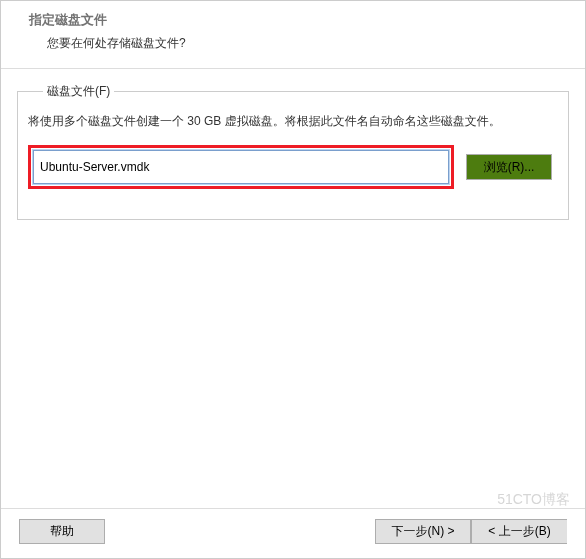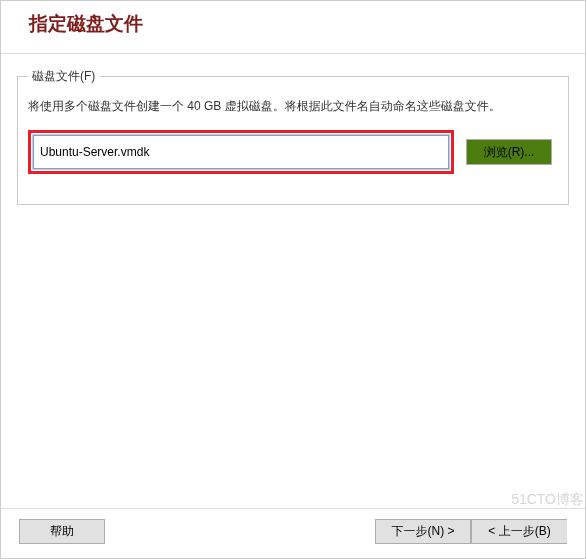--- a/index.html
+++ b/index.html
@@ -37,41 +37,43 @@
       justify-content: center;
       color: #666;
       cursor: pointer;
     }
     .titlebar .close svg { width: 10px; height: 10px; }
     .header {
       padding: 10px 28px 16px 28px;
       border-bottom: 1px solid #ddd;
     }
     .header h1 {
-      font-size: 19px;
+      font-size: 13px;
       font-weight: bold;
-      color: #7f1d1d;
+      color: #737373;
+      margin-bottom: 6px;
     }
     .header p {
       font-size: 12px;
       color: #333;
       padding-left: 18px;
     }
     .content {
       flex: 1;
       padding: 14px 16px 10px 16px;
     }
     fieldset {
       border: 1px solid #ccc;
       padding: 12px 10px 30px 10px;
     }
     legend {
       padding: 0 4px;
       color: #333;
       font-size: 12px;
+      margin-left: 15px;
     }
     .desc {
       color: #333;
       line-height: 1.6;
       margin-bottom: 14px;
     }
     .file-row {
       display: flex;
       align-items: center;
       gap: 12px;
@@ -123,41 +125,42 @@
     }
     .btn-help { min-width: 86px; }
     .btn-back { min-width: 96px; }
     .btn-next { min-width: 96px; }
     .btn-cancel { min-width: 76px; margin-left: 10px; }
     .btn-group { display: flex; }
     .btn-group .btn-back { border-right: none; }
     .watermark {
       position: absolute;
       bottom: 50px;
-      right: 2px;
+      right: 16px;
       color: #bbb;
       font-size: 14px;
       opacity: 0.6;
       pointer-events: none;
       transform: rotate(0deg);
     }
   </style>
 </head>
 <body>
 
 <div class="window">
 
   <div class="header">
     <h1>指定磁盘文件</h1>
+    <p>您要在何处存储磁盘文件?</p>
   </div>
 
   <div class="content">
     <fieldset>
       <legend>磁盘文件(F)</legend>
-      <p class="desc">将使用多个磁盘文件创建一个 40 GB 虚拟磁盘。将根据此文件名自动命名这些磁盘文件。</p>
+      <p class="desc">将使用多个磁盘文件创建一个 30 GB 虚拟磁盘。将根据此文件名自动命名这些磁盘文件。</p>
       <div class="file-row">
         <div class="file-input-wrap">
           <input type="text" class="file-input" value="Ubuntu-Server.vmdk" style="">
         </div>
         <button class="browse-btn">浏览(R)...</button>
       </div>
     </fieldset>
   </div>
 
   <div class="button-bar">

